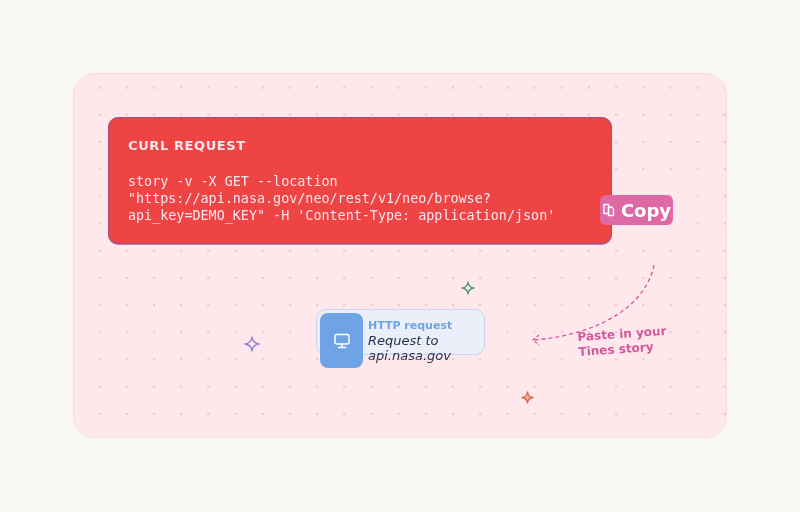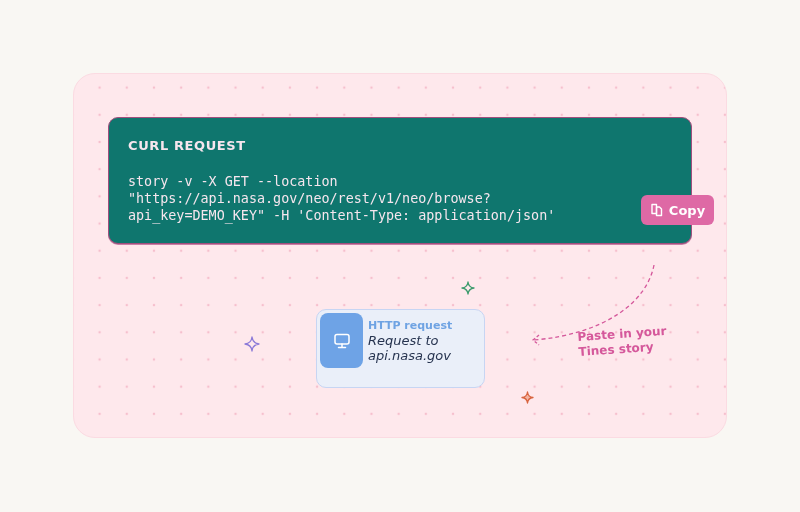--- a/index.html
+++ b/index.html
@@ -12,49 +12,48 @@
     position: absolute; left: 73px; top: 73px; width: 654px; height: 365px;
     background-color: #fee8ec;
     border: 1px solid #fbdbe2;
     border-radius: 22px;
     box-sizing: border-box;
     background-image: radial-gradient(circle, #f6bfcd 1.1px, transparent 1.6px);
     background-size: 27.2px 27.2px;
     background-position: 12px 0px;
   }
   .curl-card {
-    position: absolute; left: 108px; top: 117px; width: 584px; height: 127px;
-    background: #0f766e;
+    position: absolute; left: 108px; top: 117px; width: 504px; height: 127px;
+    background: #ef4444;
     border: 1.5px solid #a04f7d;
     border-radius: 10px;
     box-sizing: border-box;
     box-shadow: 0 1px 0 #c77fa5;
   }
   .curl-title {
     position: absolute; left: 19px; top: 20px;
     color: #f6e6ee; font-size: 13px; font-weight: bold; letter-spacing: 0.6px;
     font-family: "DejaVu Sans", sans-serif;
   }
   .curl-code {
     position: absolute; left: 19px; top: 55px;
     color: #f6e6ee; font-size: 13.4px; line-height: 17px;
     font-family: "DejaVu Sans Mono", monospace; white-space: pre;
   }
   .copy-btn {
     position: absolute; left: 491px; top: 77px; width: 73px; height: 30px;
     background: #de69a5; border-radius: 6px;
     display: flex; align-items: center; justify-content: center; gap: 5px;
-    color: #ffffff; font-size: 13px; font-weight: bold;
+    color: #ffffff; font-size: 18px; font-weight: bold;
     font-family: "DejaVu Sans", sans-serif;
     cursor: pointer;
-    margin-left: 41px;
   }
   .copy-btn svg { display: block; }
   .http-card {
-    position: absolute; left: 316px; top: 309px; width: 169px; height: 79px;
+    position: absolute; left: 316px; top: 309px; width: 169px; height: 46px;
     background: #eaeff9; border: 1.5px solid #c7d5f3; border-radius: 10px;
     box-sizing: border-box;
   }
   .http-icon-box {
     position: absolute; left: 3px; top: 3px; width: 43px; height: 55px;
     background: #6ea3e6; border-radius: 8px;
     display: flex; align-items: center; justify-content: center;
   }
   .http-label {
     position: absolute; left: 51px; top: 9px;

